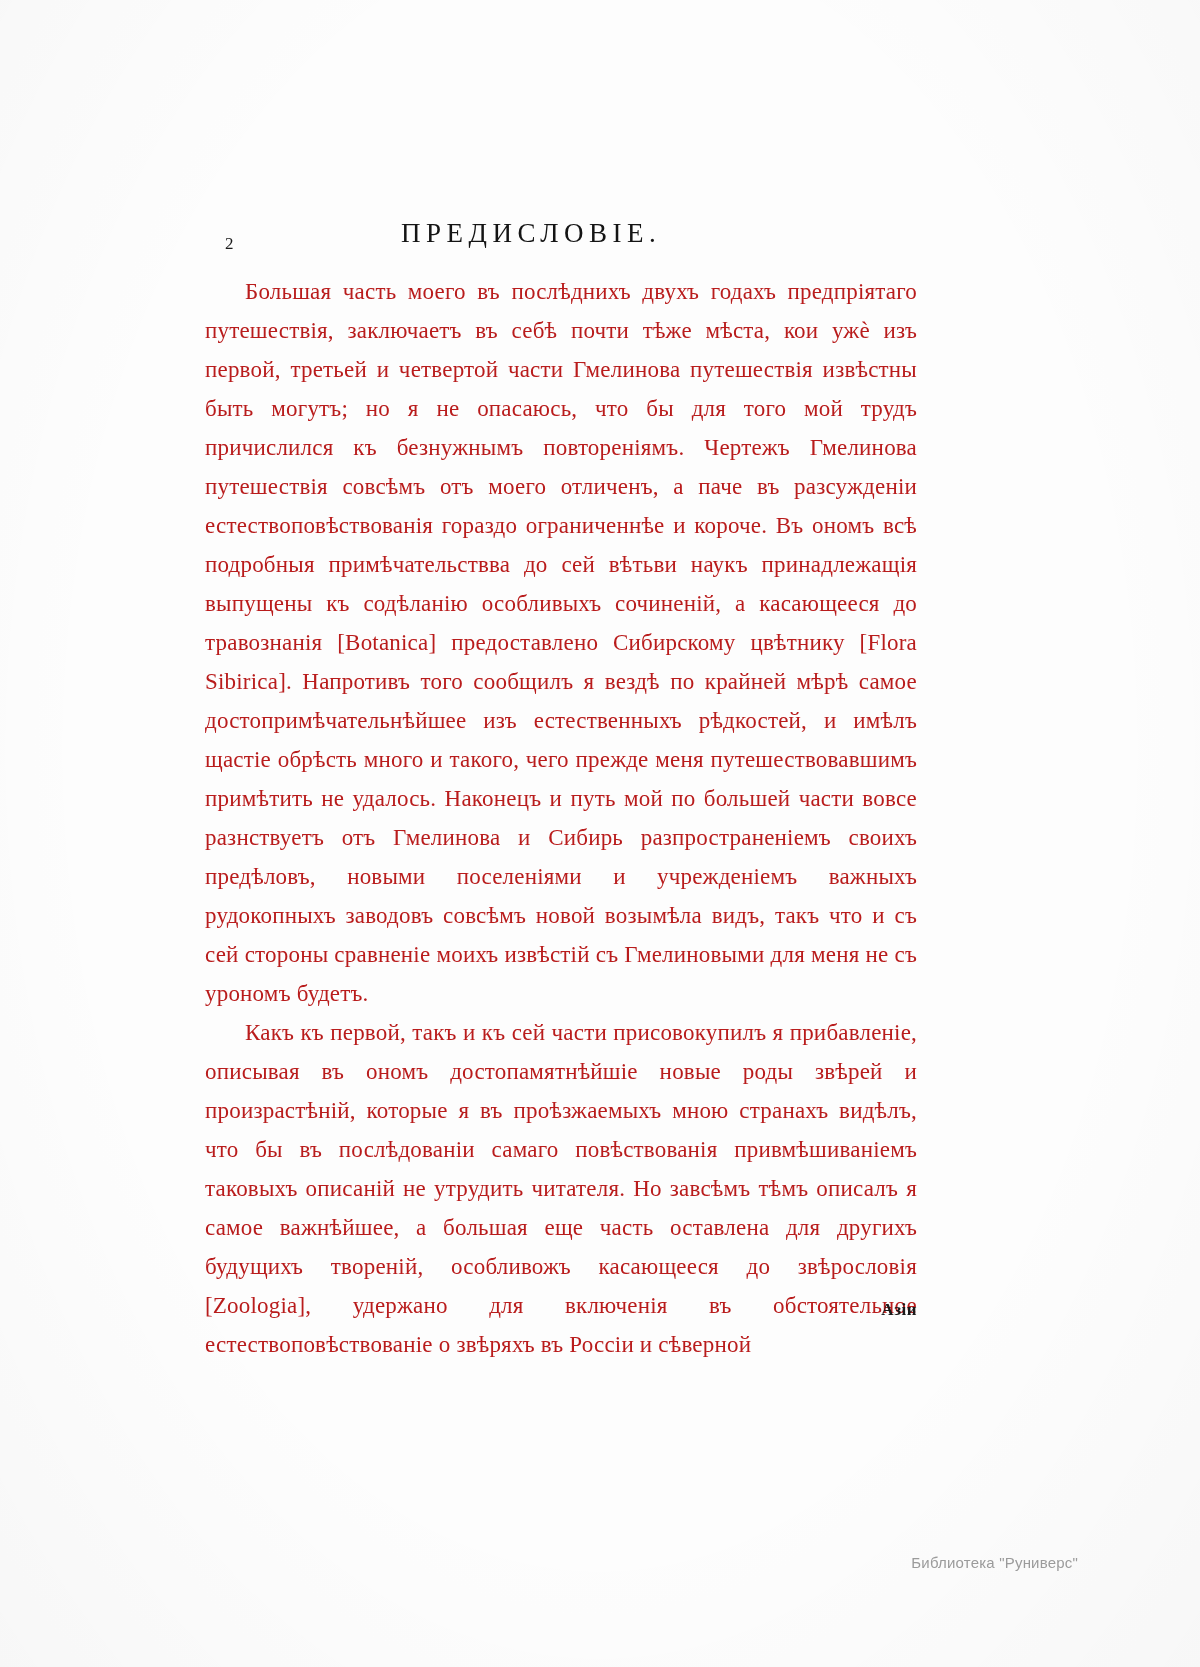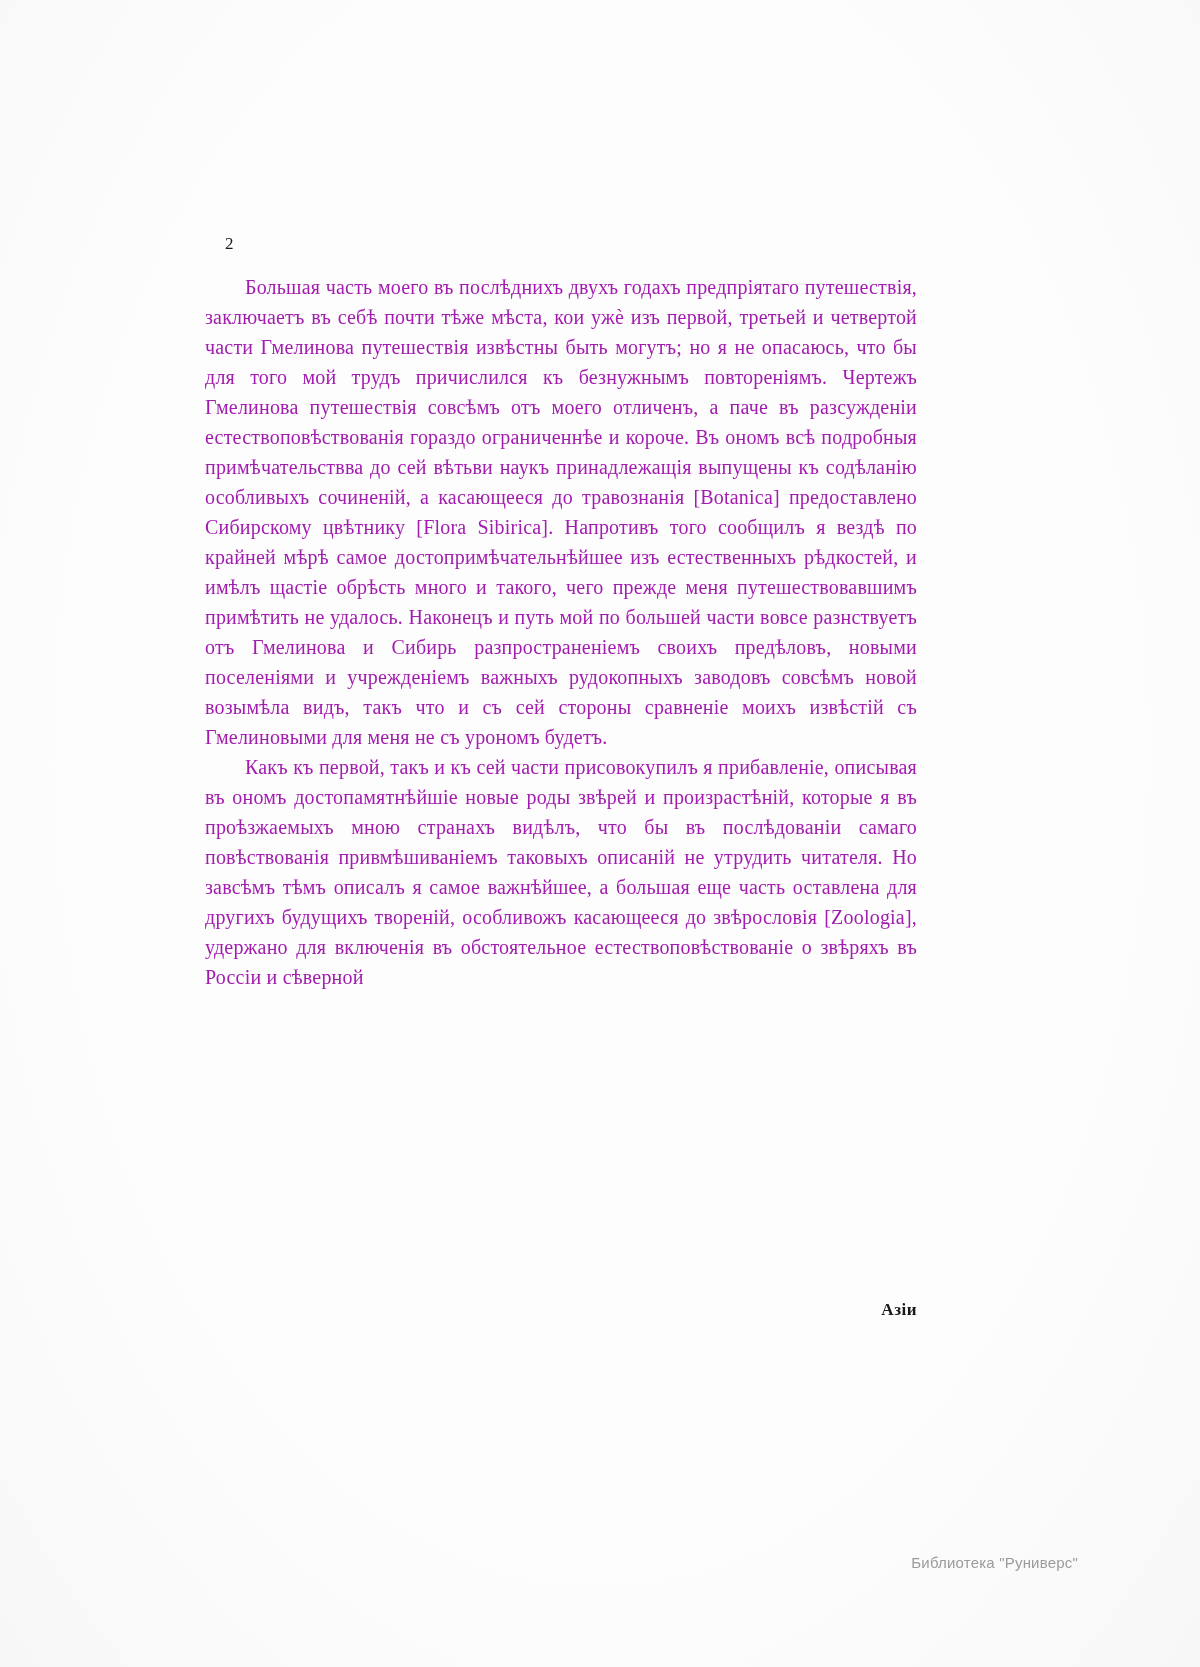--- a/index.html
+++ b/index.html
@@ -66,24 +66,24 @@
 
   .body-block {
     position: absolute;
     left: 205px;
     top: 272px;
     width: 712px;
   }
 
   .para {
     margin: 0 0 0 0;
-    font-size: 20px;
-    line-height: 30px;
+    font-size: 23px;
+    line-height: 39px;
     text-align: justify;
-    color: #a21caf;
+    color: #b91c1c;
     letter-spacing: 0.2px;
   }
 
   .para + .para {
     margin-top: 0;
   }
 
   .para .indent {
     display: inline-block;
     width: 40px;
@@ -111,20 +111,21 @@
     letter-spacing: 0.2px;
   }
 </style>
 </head>
 <body>
 
 <div class="page">
 
   <div class="header-row">
     <div class="folio">2</div>
+    <div class="page-title">ПРЕДИСЛОВІЕ.</div>
   </div>
 
   <div class="body-block">
     <p class="para"><span class="indent"></span><span>Большая часть моего въ послѣднихъ двухъ годахъ предпріятаго путешествія, заключаетъ въ себѣ почти тѣже мѣста, кои ужѐ изъ первой, третьей и четвертой части Гмелинова путешествія извѣстны быть могутъ; но я не опасаюсь, что бы для того мой трудъ причислился къ безнужнымъ повтореніямъ. Чертежъ Гмелинова путешествія совсѣмъ отъ моего отличенъ, а паче въ разсужденіи естествоповѣствованія гораздо ограниченнѣе и короче. Въ ономъ всѣ подробныя примѣчательствва до сей вѣтьви наукъ принадлежащія выпущены къ содѣланію особливыхъ сочиненій, а касающееся до травознанія [Botanica] предоставлено Сибирскому цвѣтнику [Flora Sibirica]. Напротивъ того сообщилъ я вездѣ по крайней мѣрѣ самое достопримѣчательнѣйшее изъ естественныхъ рѣдкостей, и имѣлъ щастіе обрѣсть много и такого, чего прежде меня путешествовавшимъ примѣтить не удалось. Наконецъ и путь мой по большей части вовсе разнствуетъ отъ Гмелинова и Сибирь разпространеніемъ своихъ предѣловъ, новыми поселеніями и учрежденіемъ важныхъ рудокопныхъ заводовъ совсѣмъ новой возымѣла видъ, такъ что и съ сей стороны сравненіе моихъ извѣстій съ Гмелиновыми для меня не съ урономъ будетъ.</span></p>
     <p class="para"><span class="indent"></span><span>Какъ къ первой, такъ и къ сей части присовокупилъ я прибавленіе, описывая въ ономъ достопамятнѣйшіе новые роды звѣрей и произрастѣній, которые я въ проѣзжаемыхъ мною странахъ видѣлъ, что бы въ послѣдованіи самаго повѣствованія привмѣшиваніемъ таковыхъ описаній не утрудить читателя. Но завсѣмъ тѣмъ описалъ я самое важнѣйшее, а большая еще часть оставлена для другихъ будущихъ твореній, особливожъ касающееся до звѣрословія [Zoologia], удержано для включенія въ обстоятельное естествоповѣствованіе о звѣряхъ въ Россіи и сѣверной</span></p>
   </div>
 
   <div class="catchword">Азіи</div>
 
   <div class="watermark">Библиотека "Руниверс"</div>

